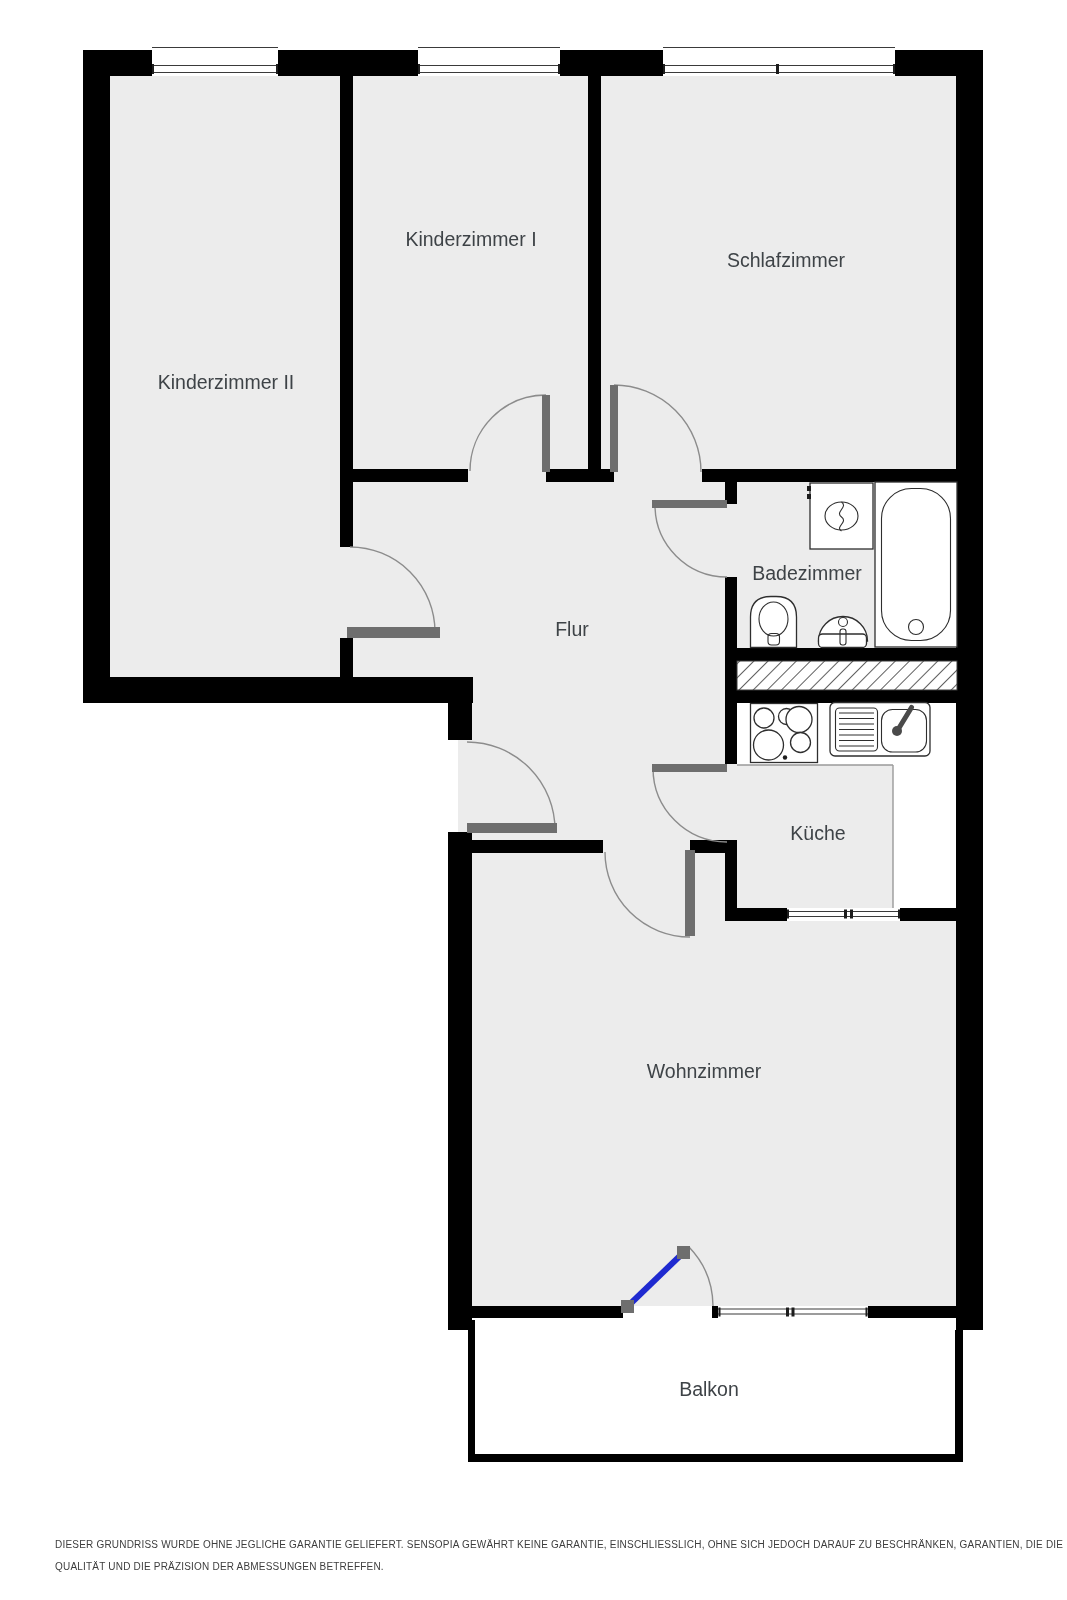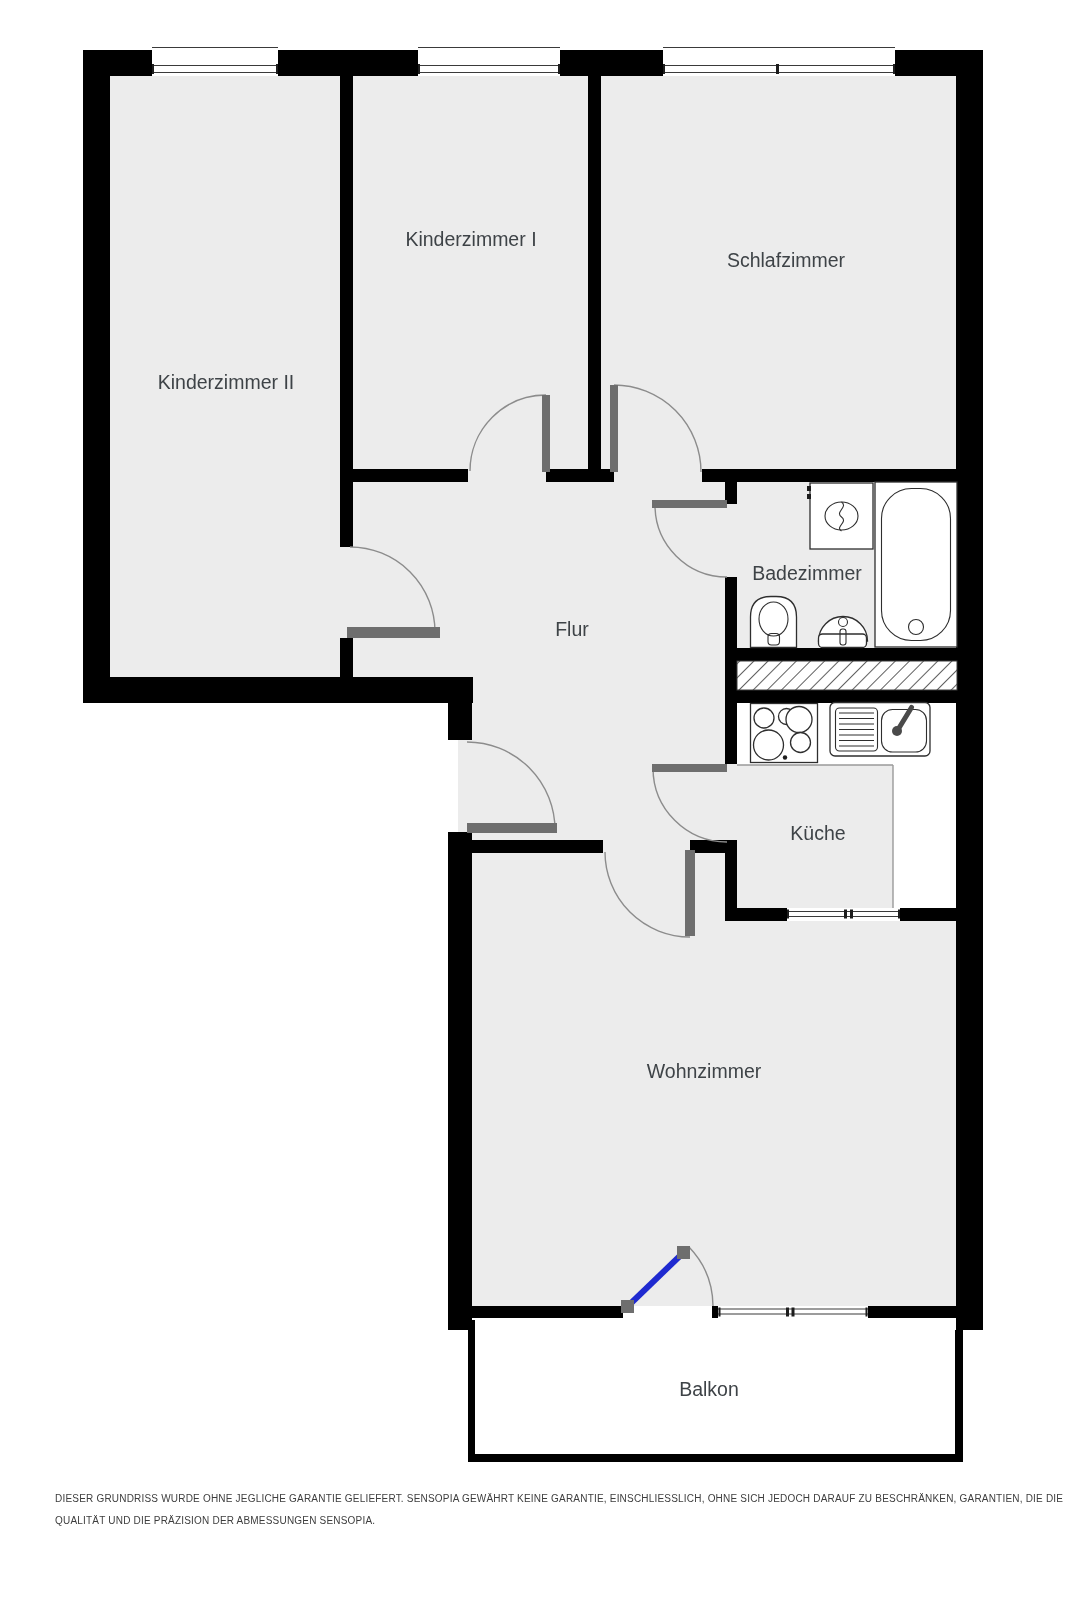--- a/index.html
+++ b/index.html
@@ -12,21 +12,21 @@
   .arc{fill:none;stroke:var(--c-swing_arc,#8c8c8c);stroke-width:1.4;}
   .fx{fill:#fff;stroke:#2e2e2e;stroke-width:1.3;}
   .fxthin{fill:none;stroke:#2e2e2e;stroke-width:1.1;}
   .glz{stroke:#3a3a3a;stroke-width:1.1;}
   .winbox{fill:#fff;}
   .tick{fill:#1d1d1d;}
   .faucet{fill:#4a4a4a;}
   .blueleaf{stroke:var(--c-balcony_door,#1f2ad0);stroke-width:6;}
   .room-label{fill:var(--c-label_text,#3e4347);font-size:19.5px;text-anchor:middle;
               font-family:"Liberation Sans",sans-serif;}
-  .disclaimer{position:absolute;left:55px;top:1488px;width:990px;
+  .disclaimer{position:absolute;left:55px;top:1534px;width:990px;
               color:var(--c-disclaimer_text,#3d3d3d);font-size:10px;line-height:22px;
               letter-spacing:0.2px;}
   .disclaimer div{white-space:nowrap;}
 </style>
 </head>
 <body>
 
 <div class="page">
 <svg width="1067" height="1600" viewBox="0 0 1067 1600">
   <defs>
@@ -240,15 +240,15 @@
     <text class="room-label" x="807" y="580">Badezimmer</text>
     <text class="room-label" x="572" y="636">Flur</text>
     <text class="room-label" x="818" y="840">Küche</text>
     <text class="room-label" x="704" y="1078">Wohnzimmer</text>
     <text class="room-label" x="709" y="1396">Balkon</text>
   </g>
 </svg>
 
 <div class="disclaimer">
   <div>DIESER GRUNDRISS WURDE OHNE JEGLICHE GARANTIE GELIEFERT. SENSOPIA GEWÄHRT KEINE GARANTIE, EINSCHLIESSLICH, OHNE SICH JEDOCH DARAUF ZU BESCHRÄNKEN, GARANTIEN, DIE DIE</div>
-  <div>QUALITÄT UND DIE PRÄZISION DER ABMESSUNGEN SENSOPIA.</div>
+  <div>QUALITÄT UND DIE PRÄZISION DER ABMESSUNGEN BETREFFEN.</div>
 </div>
 </div>
 
 </body></html>

